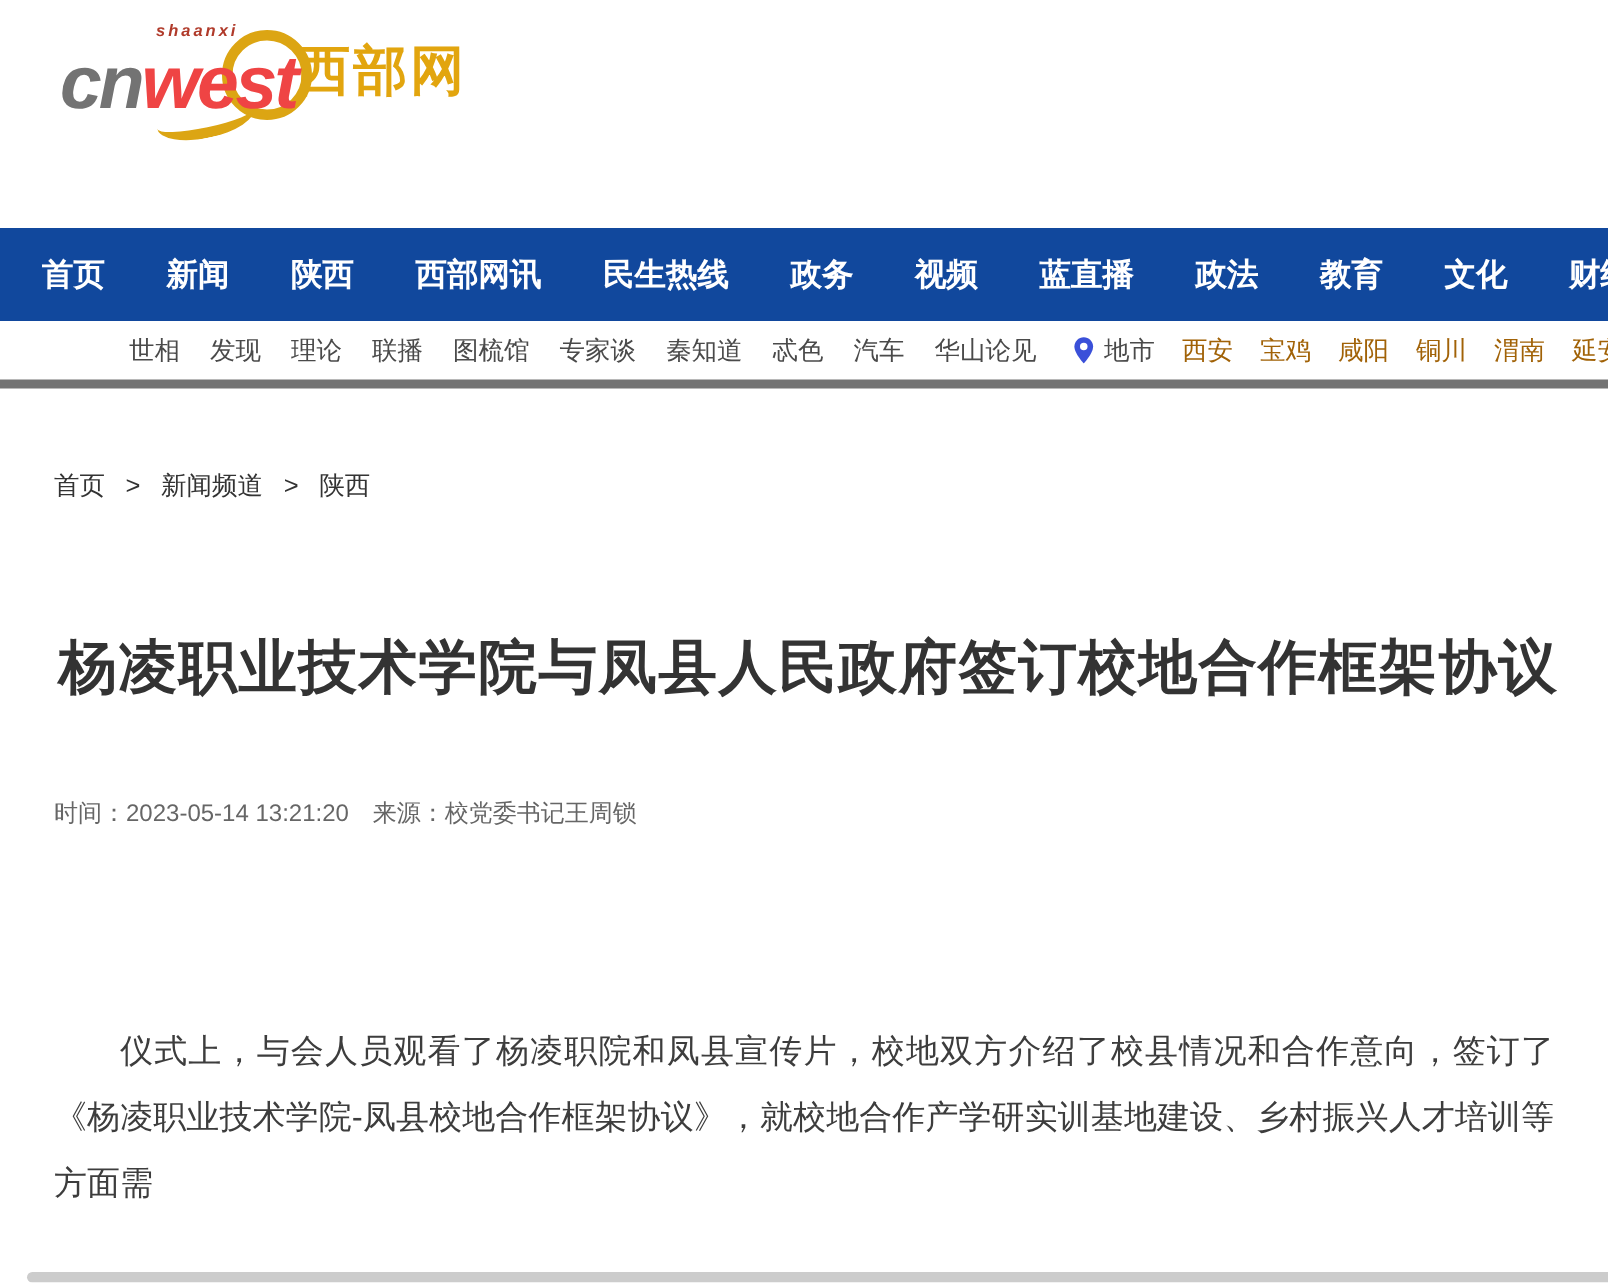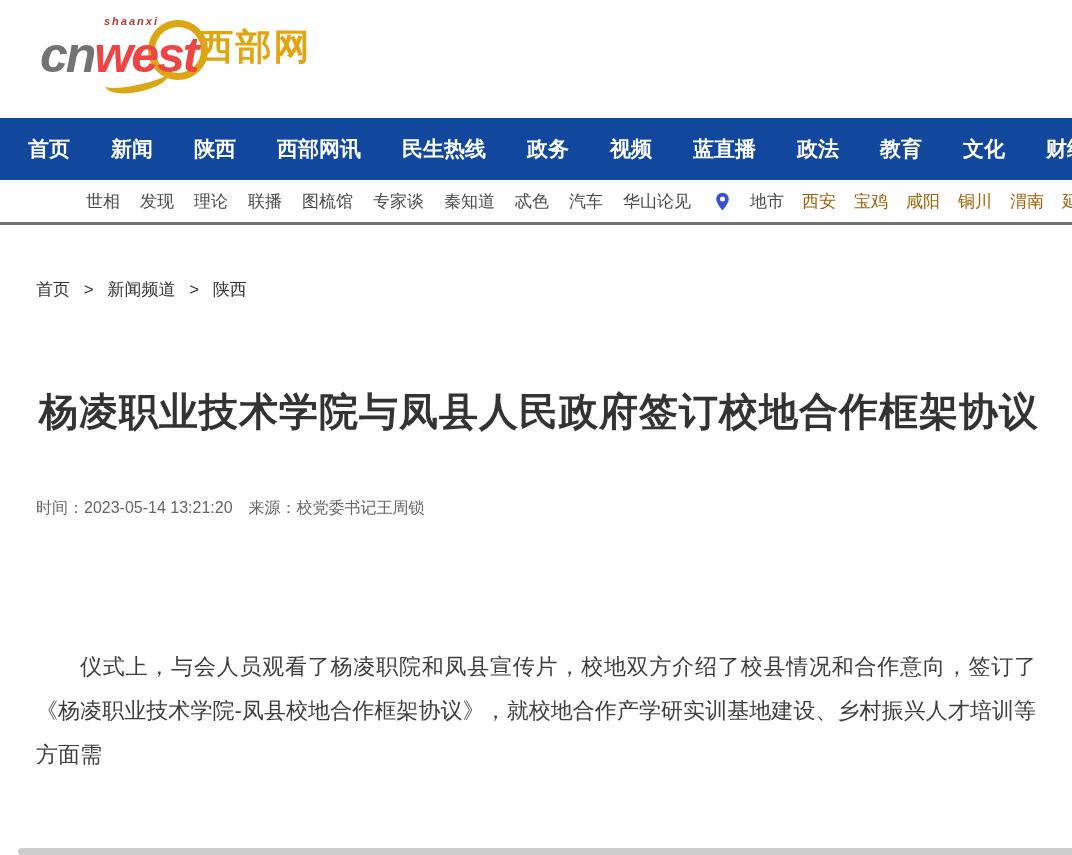--- a/index.html
+++ b/index.html
@@ -3,37 +3,37 @@
 <meta charset="utf-8">
 <style>
   * { box-sizing: border-box; }
   html,body { margin:0; padding:0; }
   body {
     width:1072px; height:855px; overflow:hidden; position:relative;
     background:#ffffff;
     font-family:"Liberation Sans", sans-serif;
   }
   
-  .header { height:118px; position:relative; background:#fff; }
+  .header { height:152px; position:relative; background:#fff; }
   .logo { position:absolute; left:40px; top:14px; display:flex; align-items:flex-end; cursor:pointer; }
   .logo-mark { position:relative; font-weight:bold; font-style:italic; font-size:50px; line-height:1; letter-spacing:-2px; padding-top:16px; }
   .logo-cn { color:#737373; }
   .logo-west { color:#ef4444; position:relative; z-index:2; }
   .logo-shaanxi { position:absolute; top:2px; left:64px; font-size:11px; letter-spacing:2px; color:#b03a2a; font-weight:bold; font-style:italic; z-index:3; }
   .logo-circle { position:absolute; width:60px; height:60px; border:7px solid #dca513; border-radius:50%; left:108px; top:6px; z-index:1; }
   .logo-swoosh { position:absolute; width:66px; height:26px; border:0; border-bottom:7px solid #dca513; border-radius:50%; left:64px; top:52px; transform:rotate(-12deg); z-index:3; }
   .site-name { color:#e2a50e; font-size:36px; font-weight:bold; letter-spacing:2px; padding-bottom:8px; }
   
   .main-nav { height:62px; background:#11489d; display:flex; align-items:center; padding-left:28px; gap:41px; overflow:hidden; white-space:nowrap; }
   .main-nav a { flex:none; color:#ffffff; font-size:21px; font-weight:bold; text-decoration:none; cursor:pointer; }
   
-  .sub-nav { height:45px; border-bottom:3px solid #737373; display:flex; align-items:center; padding-left:86px; gap:20px; overflow:hidden; white-space:nowrap; font-size:17px; }
+  .sub-nav { height:45px; border-bottom:6px solid #737373; display:flex; align-items:center; padding-left:86px; gap:20px; overflow:hidden; white-space:nowrap; font-size:17px; }
   .sub-nav a { flex:none; color:#4a4a4a; text-decoration:none; cursor:pointer; }
   .city-group { display:flex; align-items:center; gap:18px; margin-left:4px; flex:none; }
-  .city-label { display:flex; align-items:center; gap:20px; color:#2a6ad4; text-decoration:none; cursor:pointer; flex:none; font-size:17px; }
+  .city-label { display:flex; align-items:center; gap:6px; color:#2a6ad4; text-decoration:none; cursor:pointer; flex:none; font-size:17px; }
   .city-label .pin { display:inline-flex; }
   .city-group a.city { flex:none; color:#a16207; text-decoration:none; cursor:pointer; }
   
   .breadcrumb { margin:53px 0 0 36px; font-size:17px; color:#333; }
   .breadcrumb a { color:#333; text-decoration:none; cursor:pointer; }
   .breadcrumb .sep { margin:0 9px; color:#333; }
   
   .article-title { margin:88px 30px 0 36px; font-size:39px; line-height:1.2; font-weight:bold; color:#333333; letter-spacing:1px;text-align:center; }
   .article-meta { margin:62px 36px 0; font-size:16px; color:#666666; }
   .article-meta .src { margin-left:16px; }

